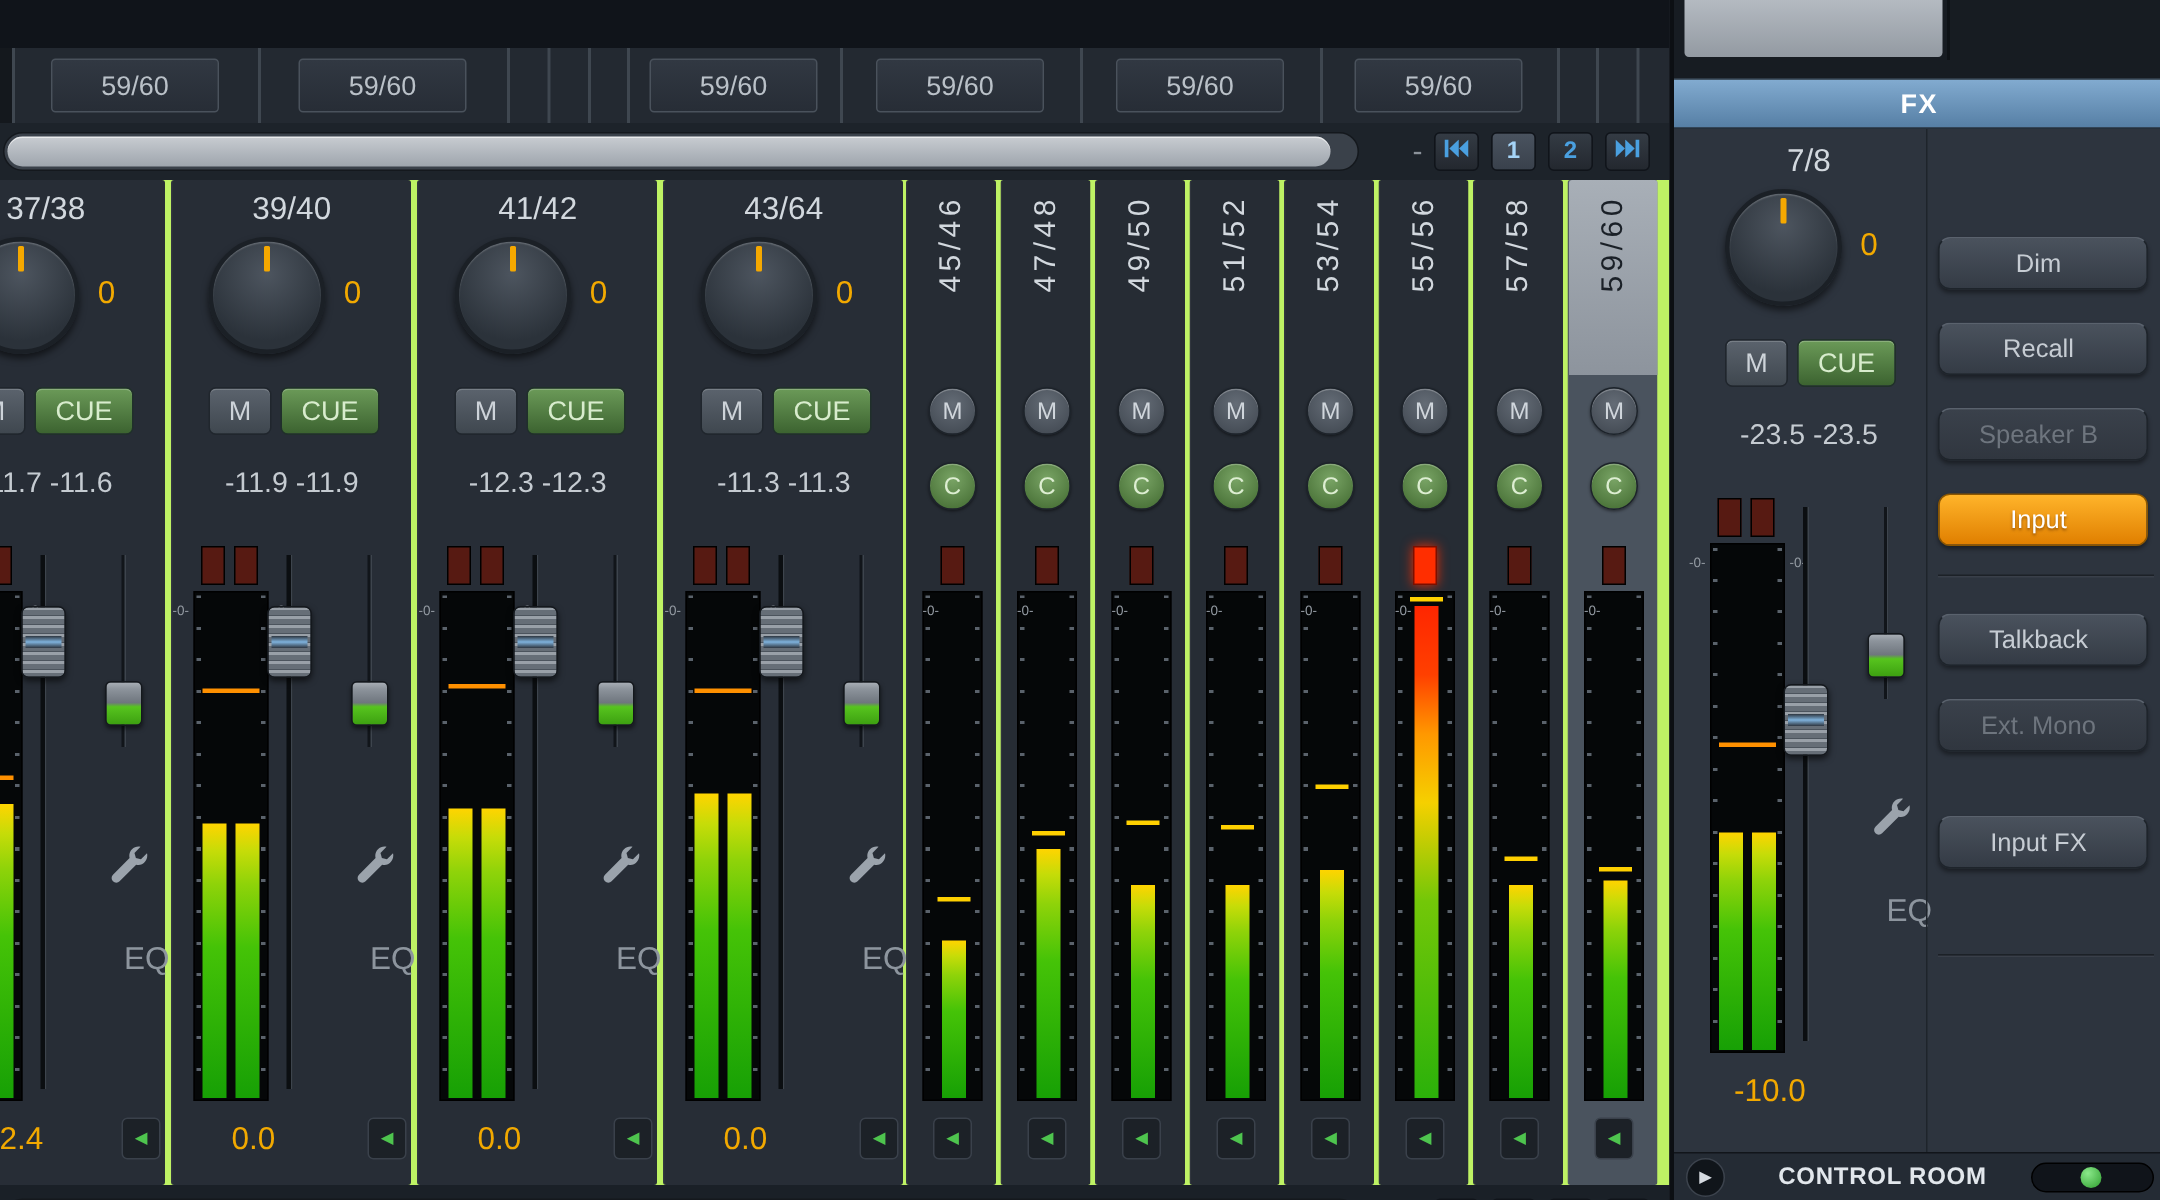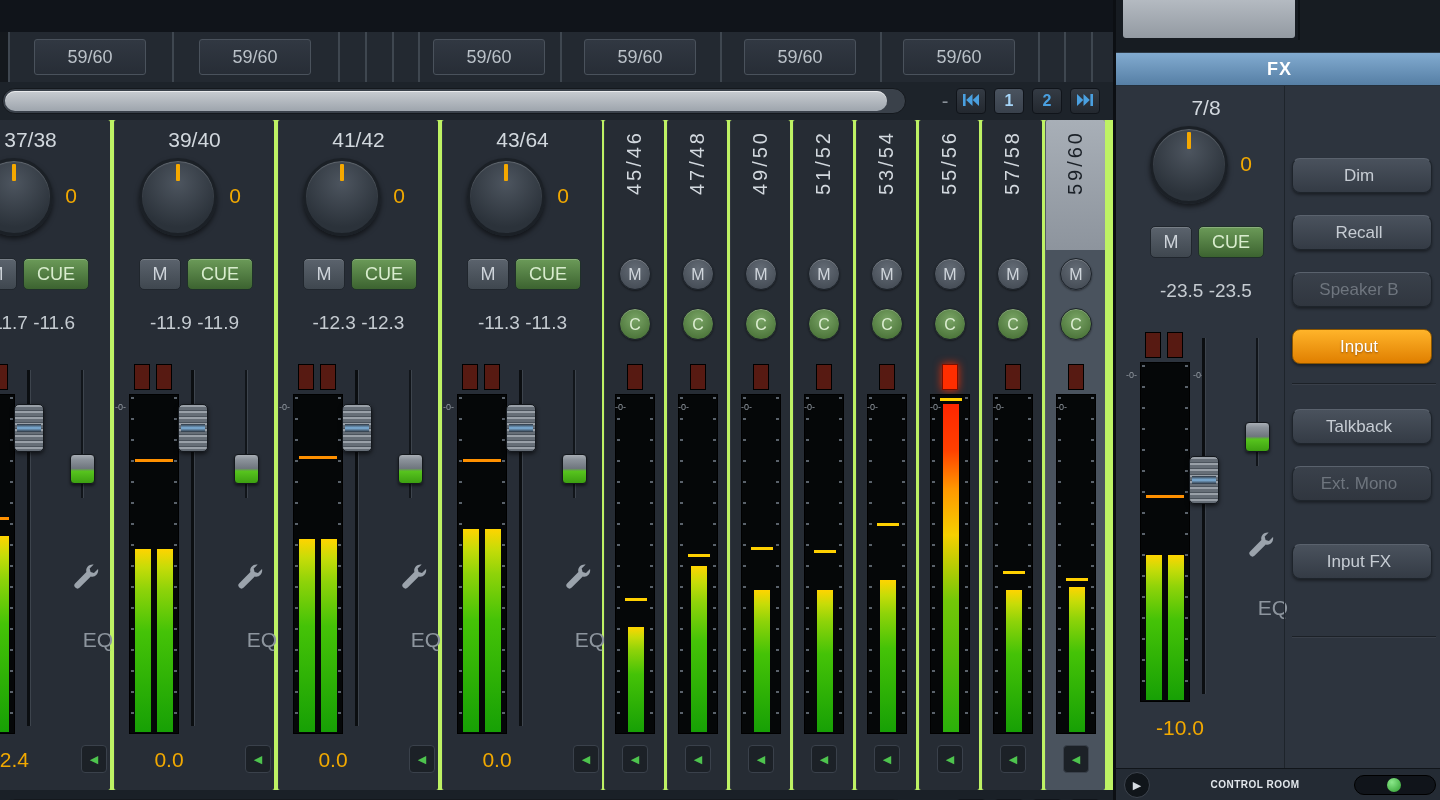--- a/index.html
+++ b/index.html
@@ -162,21 +162,21 @@
   .fxsep { position:absolute; left:176px; width:144px; border-top:1px solid #1c2127;
            border-bottom:1px solid rgba(255,255,255,.06); }
   .fxsep.s1 { top:297px; } .fxsep.s2 { top:550px; }
 
   .cr-bar { position:absolute; left:0; top:768px; width:327px; height:32px; background:#242b34;
             border-top:1px solid #11151a; }
   .cr-circle { position:absolute; left:8px; top:3px; width:26px; height:26px; border-radius:50%;
                background:#10151a; border:1px solid #3c434d; text-align:center; }
   .cr-circle span { color:#d6dbe1; font-size:11px; line-height:24px; }
   .cr-label { position:absolute; left:44px; top:0; width:190px; text-align:center; color:#e2e7ec;
-              font-size:10px; font-weight:bold; letter-spacing:.5px; line-height:31px; }
+              font-size:16px; font-weight:bold; letter-spacing:.5px; line-height:31px; }
   .cr-track { position:absolute; left:238px; top:6px; width:82px; height:20px; border-radius:10px;
               background:#10141a; border:1px solid #000; }
   .cr-dot { position:absolute; left:32px; top:2px; width:14px; height:14px; border-radius:50%;
             background:radial-gradient(circle at 35% 30%, #8ae88a, #2f9e2f); }
 </style>
 </head>
 <body>
 
 <div class="app">
   <div class="left">

